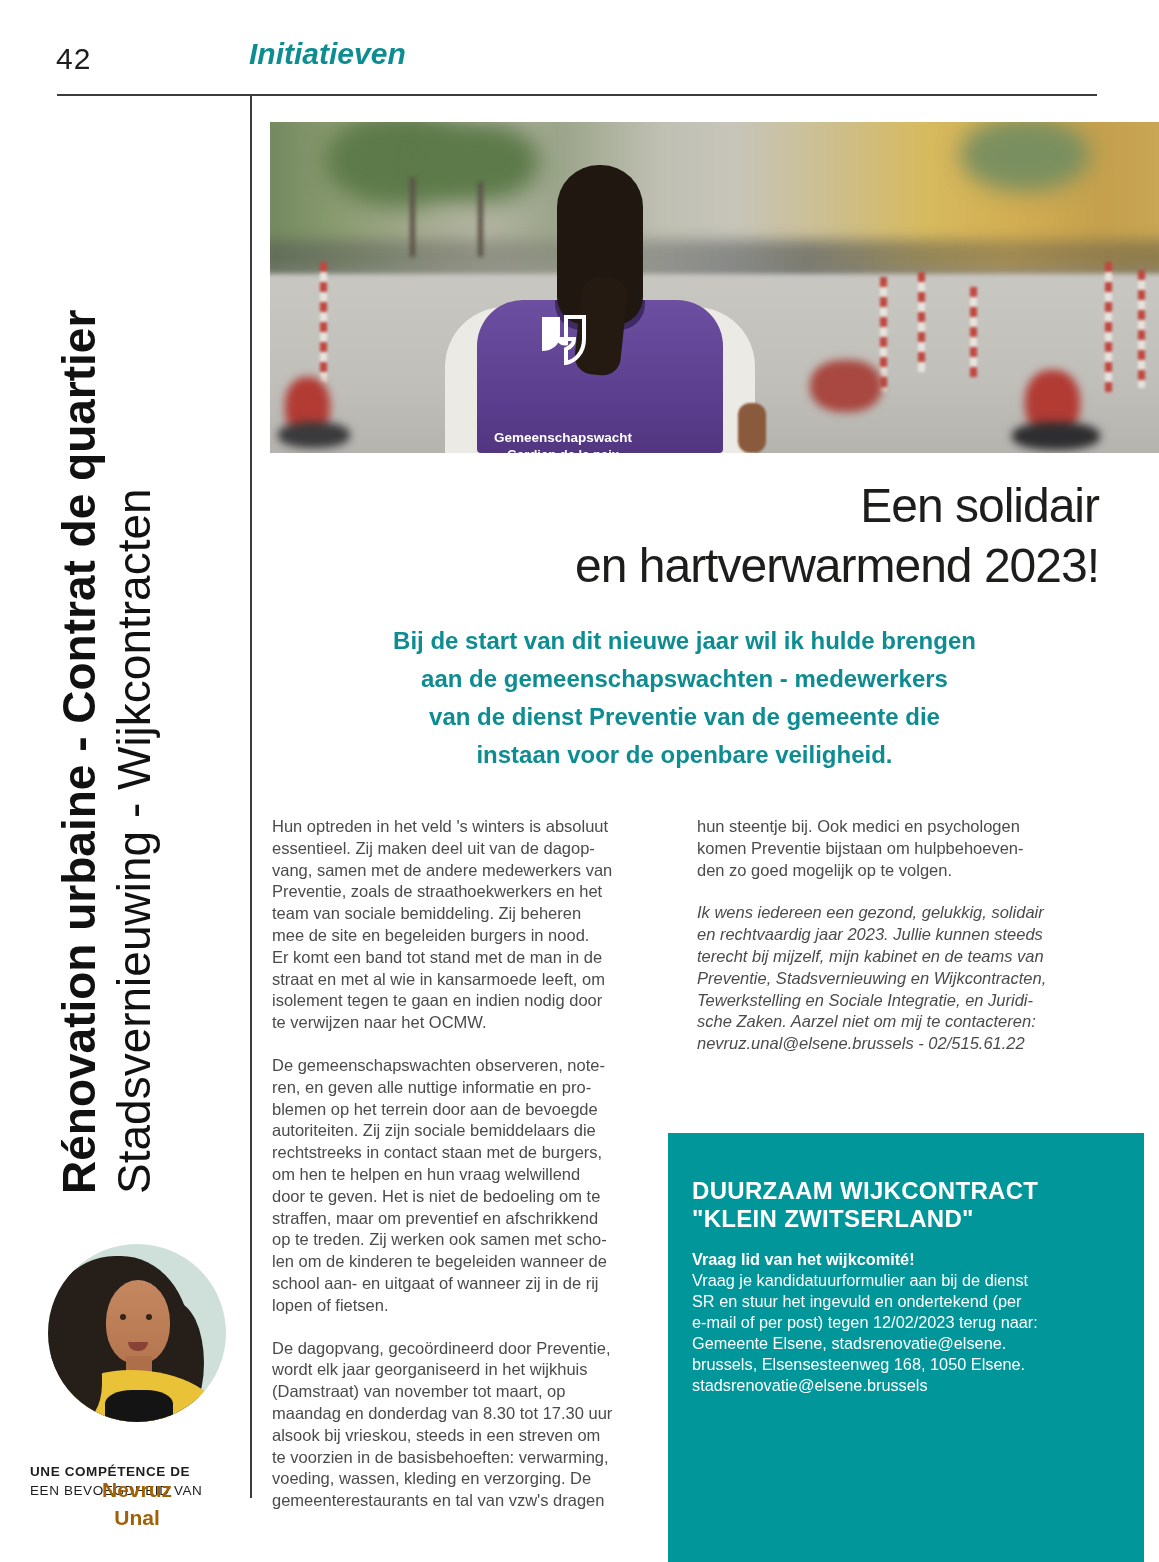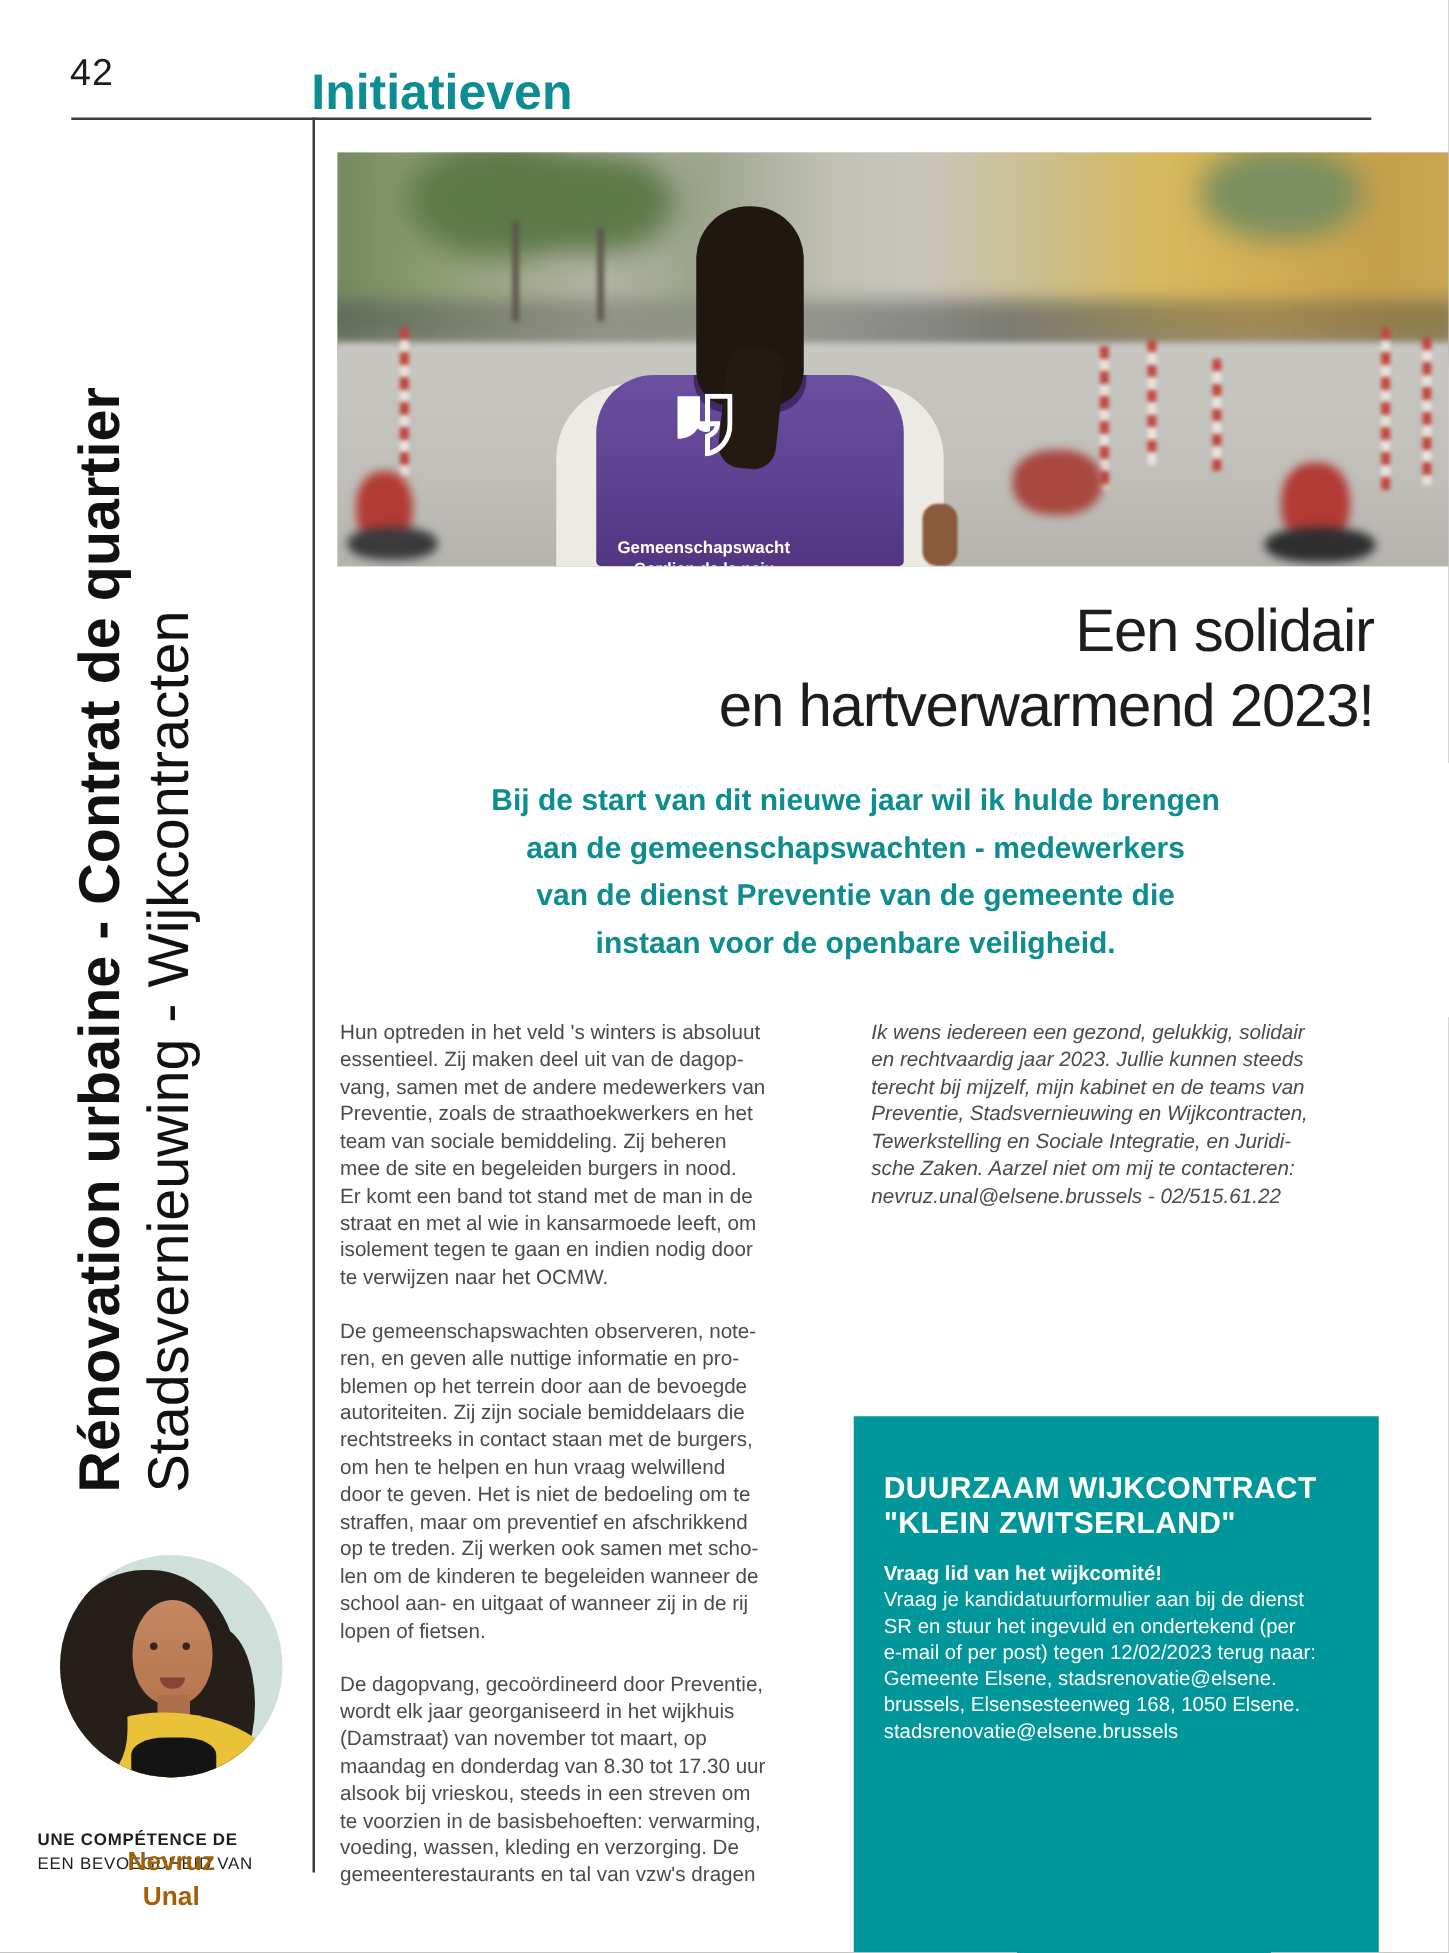--- a/index.html
+++ b/index.html
@@ -8,21 +8,21 @@
     font-family:"Liberation Sans", sans-serif; overflow:hidden;
     margin:0 auto;
     --teal:#00969A; --teal-text:#0D8D91; --body-text:#4B4B4B; --title-text:#1D1D1B;
     --rule:#3C3C3B; --vest-purple:#5C4090;
   }
   .abs{position:absolute;}
   .ml{white-space:pre-line;}
 
   
   .page-number{left:56px; top:42px; font-size:30px; color:var(--title-text); letter-spacing:1px;}
-  .section-title{left:249px; top:52px; font-size:40px; font-weight:700; color:var(--teal-text);}
+  .section-title{left:249px; top:37px; font-size:30px; font-weight:700; color:var(--teal-text);font-style:italic;}
   .h-rule{left:57px; top:94px; width:1040px; height:2px; background:var(--rule);}
   .v-rule{left:250px; top:94px; width:2px; height:1404px; background:var(--rule);}
 
   
   .side-title{
     left:52px; top:1194px; width:970px; transform:rotate(-90deg); transform-origin:0 0;
     font-size:46px; line-height:55px; color:#111; white-space:nowrap;
   }
   .side-title .l1{font-weight:700;}
   .side-title .l2{font-weight:400;}
@@ -66,21 +66,21 @@
   .article-intro{left:270px; top:622px; width:829px; text-align:center; font-size:24px;
     font-weight:700; color:var(--teal-text); line-height:38px;}
 
   .col{font-size:16.5px; line-height:21.8px; color:var(--body-text);}
   .col p{margin:0 0 21px 0;}
   .col-left{left:272px; top:816px; width:420px;}
   .col-right{left:697px; top:816px; width:430px;}
   .italic{font-style:italic;}
 
   
-  .info-box{left:683px; top:1133px; width:420px; height:429px; background:var(--teal);
+  .info-box{left:668px; top:1133px; width:476px; height:429px; background:var(--teal);
     box-sizing:border-box; padding:44px 24px 0 24px; color:#fff;}
   .info-box-title{font-size:24px; font-weight:700; line-height:28px; letter-spacing:.3px; margin:0 0 16px 0;}
   .info-box-text{font-size:16.3px; line-height:21px; margin:0;}
   .info-box-highlight{font-size:16.3px; line-height:21px; font-weight:700; margin:0;}
 
   
   .portrait{left:48px; top:1244px; width:178px; height:178px; border-radius:50%; overflow:hidden;
     background:#cfdfda;}
   .po-hair{position:absolute; left:-8px; top:12px; width:150px; height:178px; background:#251e19;
     border-radius:50% 46% 42% 50%;}
@@ -192,20 +192,23 @@
 wordt elk jaar georganiseerd in het wijkhuis
 (Damstraat) van november tot maart, op
 maandag en donderdag van 8.30 tot 17.30 uur
 alsook bij vrieskou, steeds in een streven om
 te voorzien in de basisbehoeften: verwarming,
 voeding, wassen, kleding en verzorging. De
 gemeenterestaurants en tal van vzw's dragen</p>
   </div>
 
   <div class="abs col col-right">
+    <p class="ml">hun steentje bij. Ook medici en psychologen
+komen Preventie bijstaan om hulpbehoeven-
+den zo goed mogelijk op te volgen.</p>
     <p class="ml italic">Ik wens iedereen een gezond, gelukkig, solidair
 en rechtvaardig jaar 2023. Jullie kunnen steeds
 terecht bij mijzelf, mijn kabinet en de teams van
 Preventie, Stadsvernieuwing en Wijkcontracten,
 Tewerkstelling en Sociale Integratie, en Juridi-
 sche Zaken. Aarzel niet om mij te contacteren:
 nevruz.unal@elsene.brussels - 02/515.61.22</p>
   </div>
 
   <div class="abs info-box">

